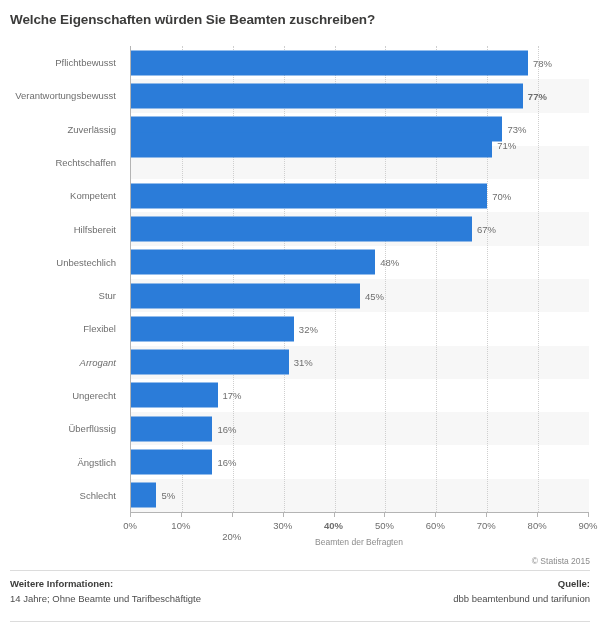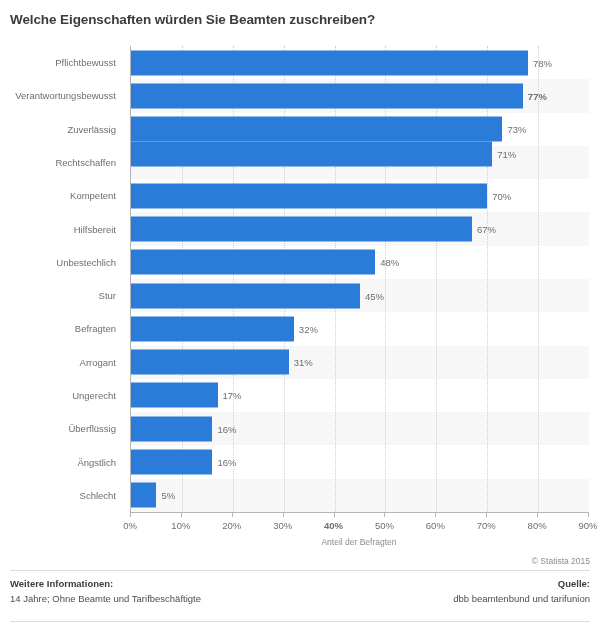--- a/index.html
+++ b/index.html
@@ -226,22 +226,22 @@
 
   <div class="cat-labels" id="cat-labels">
       <div class="cat-label" style="top: 0px; height: 33.2857px;">Pflichtbewusst</div>
       <div class="cat-label" style="top: 33.2857px; height: 33.2857px;">Verantwortungsbewusst</div>
       <div class="cat-label" style="top: 66.5714px; height: 33.2857px;">Zuverlässig</div>
       <div class="cat-label" style="top: 99.8571px; height: 33.2857px;">Rechtschaffen</div>
       <div class="cat-label" style="top: 133.143px; height: 33.2857px;">Kompetent</div>
       <div class="cat-label" style="top: 166.429px; height: 33.2857px;">Hilfsbereit</div>
       <div class="cat-label" style="top: 199.714px; height: 33.2857px;">Unbestechlich</div>
       <div class="cat-label" style="top: 233px; height: 33.2857px;">Stur</div>
-      <div class="cat-label" style="top: 266.286px; height: 33.2857px;">Befragten</div>
-      <div class="cat-label" style="top: 299.571px; height: 33.2857px;">Arrogant</div>
+      <div class="cat-label" style="top: 266.286px; height: 33.2857px;">Flexibel</div>
+      <div class="cat-label" style="top: 299.571px; height: 33.2857px; font-style: italic;">Arrogant</div>
       <div class="cat-label" style="top: 332.857px; height: 33.2857px;">Ungerecht</div>
       <div class="cat-label" style="top: 366.143px; height: 33.2857px;">Überflüssig</div>
       <div class="cat-label" style="top: 399.429px; height: 33.2857px;">Ängstlich</div>
       <div class="cat-label" style="top: 432.714px; height: 33.2857px;">Schlecht</div>
     </div>
 
   <div class="plot">
     <div class="bands" id="bands">
         <div class="band" style="top: 0px; height: 33.2857px;"></div>
         <div class="band alt" style="top: 33.2857px; height: 33.2857px;"></div>
@@ -274,21 +274,21 @@
           <div class="bar-value" style="left: 401.933px;">78%</div>
         </div>
         <div class="row" style="top: 33.2857px; height: 33.2857px; font-weight: bold;">
           <div class="bar" style="width: 391.844px; background: rgb(43, 124, 217);"></div>
           <div class="bar-value" style="left: 396.844px;">77%</div>
         </div>
         <div class="row" style="top: 66.5714px; height: 33.2857px;">
           <div class="bar" style="width: 371.489px; background: rgb(43, 124, 217);"></div>
           <div class="bar-value" style="left: 376.489px;">73%</div>
         </div>
-        <div class="row" style="top: 91px; height: 33.2857px;">
+        <div class="row" style="top: 82px; height: 33.2857px;">
           <div class="bar" style="width: 361.311px; background: rgb(43, 124, 217);"></div>
           <div class="bar-value" style="left: 366.311px;">71%</div>
         </div>
         <div class="row" style="top: 133.143px; height: 33.2857px;">
           <div class="bar" style="width: 356.222px; background: rgb(43, 124, 217);"></div>
           <div class="bar-value" style="left: 361.222px;">70%</div>
         </div>
         <div class="row" style="top: 166.429px; height: 33.2857px;">
           <div class="bar" style="width: 340.956px; background: rgb(43, 124, 217);"></div>
           <div class="bar-value" style="left: 345.956px;">67%</div>
@@ -336,30 +336,30 @@
       <div class="xtick" style="left: 203.556px;"></div>
       <div class="xtick" style="left: 254.444px;"></div>
       <div class="xtick" style="left: 305.333px;"></div>
       <div class="xtick" style="left: 356.222px;"></div>
       <div class="xtick" style="left: 407.111px;"></div>
       <div class="xtick" style="left: 458px;"></div>
     </div>
   <div id="xtick-labels">
       <div class="xtick-label" style="left: 130px;">0%</div>
       <div class="xtick-label" style="left: 180.889px;">10%</div>
-      <div class="xtick-label" style="left: 231.778px;">20%</div>
+      <div class="xtick-label" style="left: 231.778px; margin-top: 11px;">20%</div>
       <div class="xtick-label" style="left: 282.667px;">30%</div>
       <div class="xtick-label" style="left: 333.556px; font-weight: bold;">40%</div>
       <div class="xtick-label" style="left: 384.444px;">50%</div>
       <div class="xtick-label" style="left: 435.333px;">60%</div>
       <div class="xtick-label" style="left: 486.222px;">70%</div>
       <div class="xtick-label" style="left: 537.111px;">80%</div>
       <div class="xtick-label" style="left: 588px;">90%</div>
     </div>
-  <div class="xaxis-title">Anteil der Befragten</div>
+  <div class="xaxis-title">Beamten der Befragten</div>
 </div>
 
 <div class="copyright">© Statista 2015</div>
 
 <div class="sep sep-top"></div>
 
 <div class="footer">
   <div class="footer-left">
     <div class="footer-head">Weitere Informationen:</div>
     <div>14 Jahre; Ohne Beamte und Tarifbeschäftigte</div>

